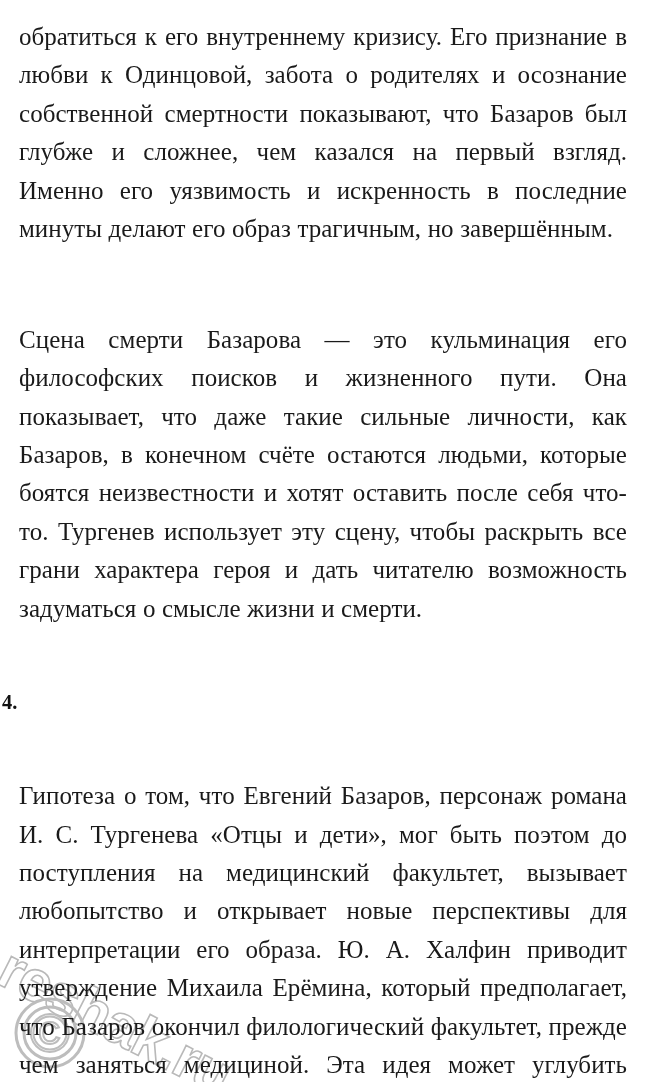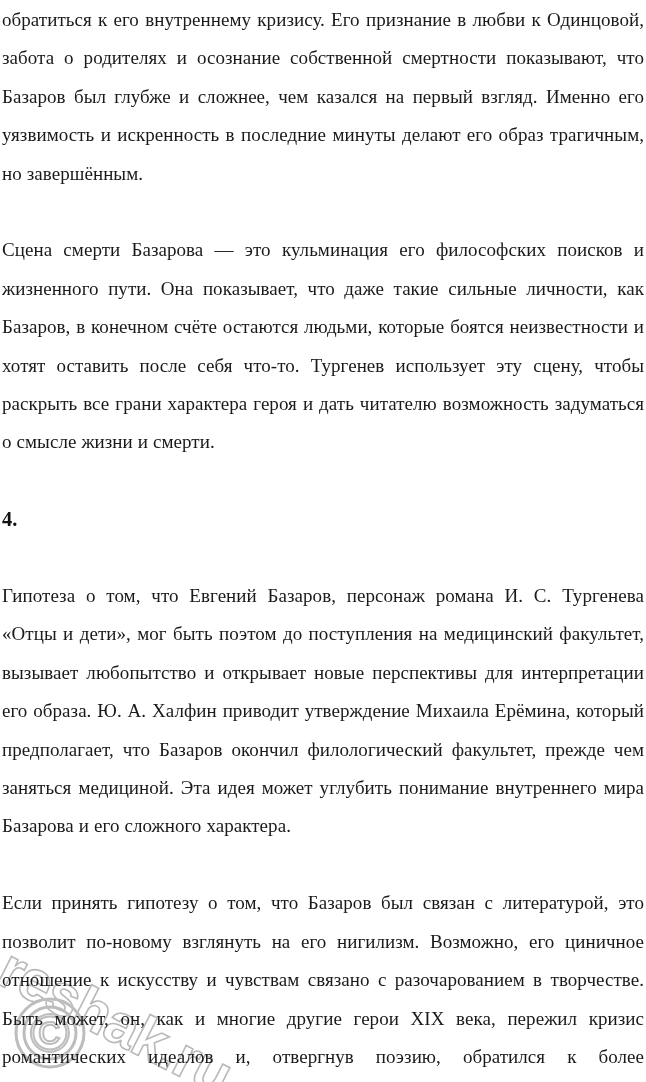--- a/index.html
+++ b/index.html
@@ -26,23 +26,23 @@
     padding: 0 2px 0 2px;
   }
 
   .doc-body {
     position: relative;
     z-index: 2;
     padding-top: 1px;
   }
 
   p.para {
-    margin: 0;
+    margin: 17px;
     padding: 0;
-    font-size: 19px;
+    font-size: 25px;
     line-height: 38.4px;
     text-align: justify;
     text-justify: inter-word;
     letter-spacing: 0.05px;
     word-spacing: 0.2px;
     color: #1a1a1a;
   }
 
   p.para:last-of-type {
     text-align-last: left;

